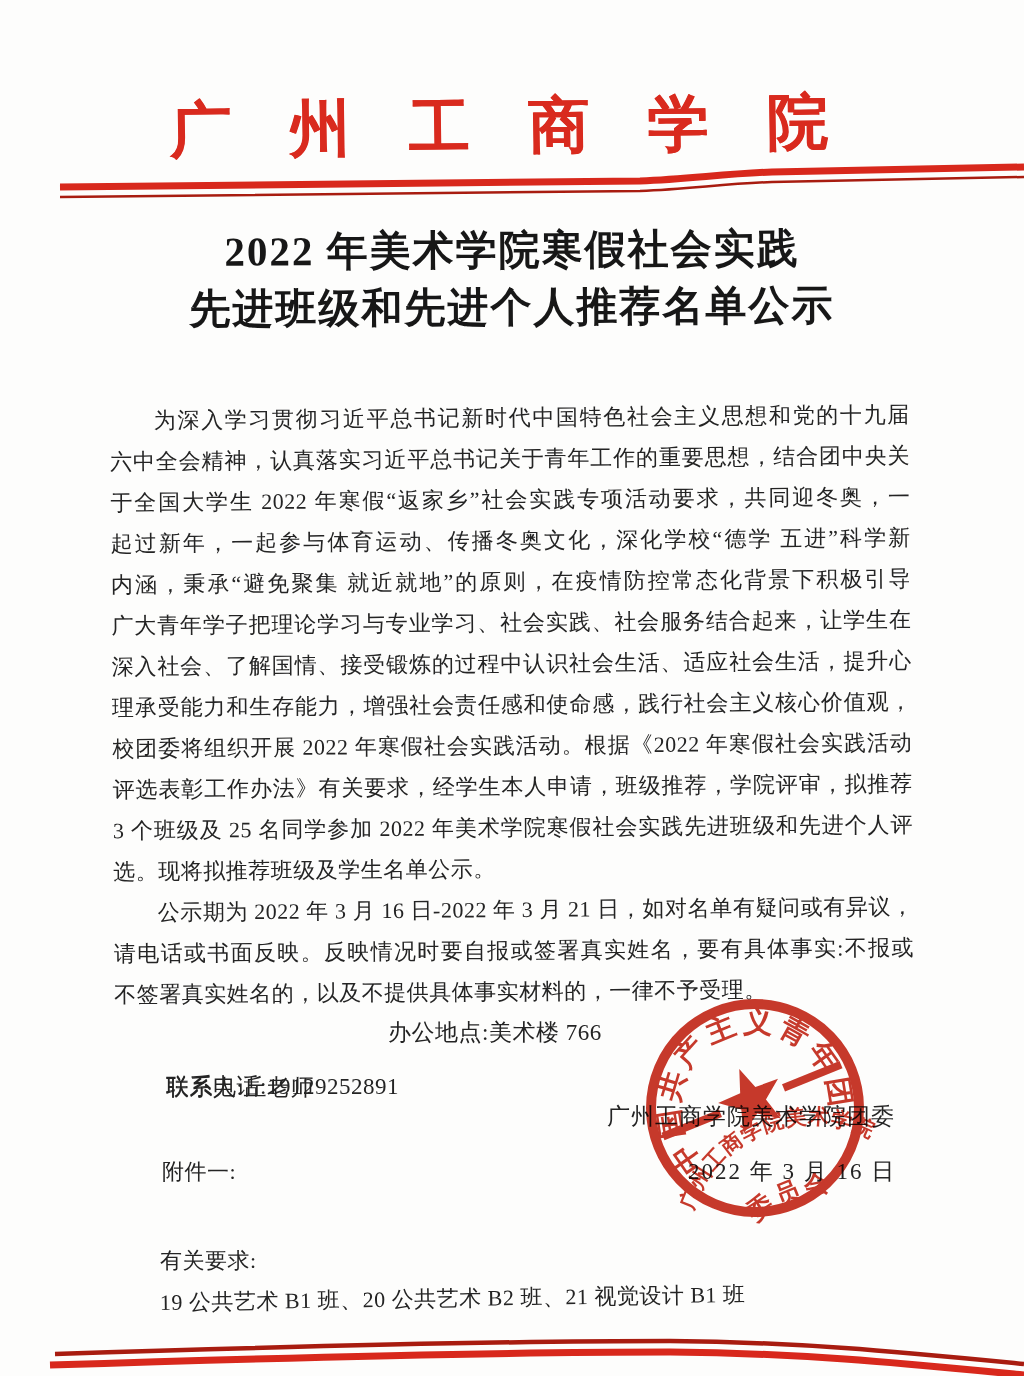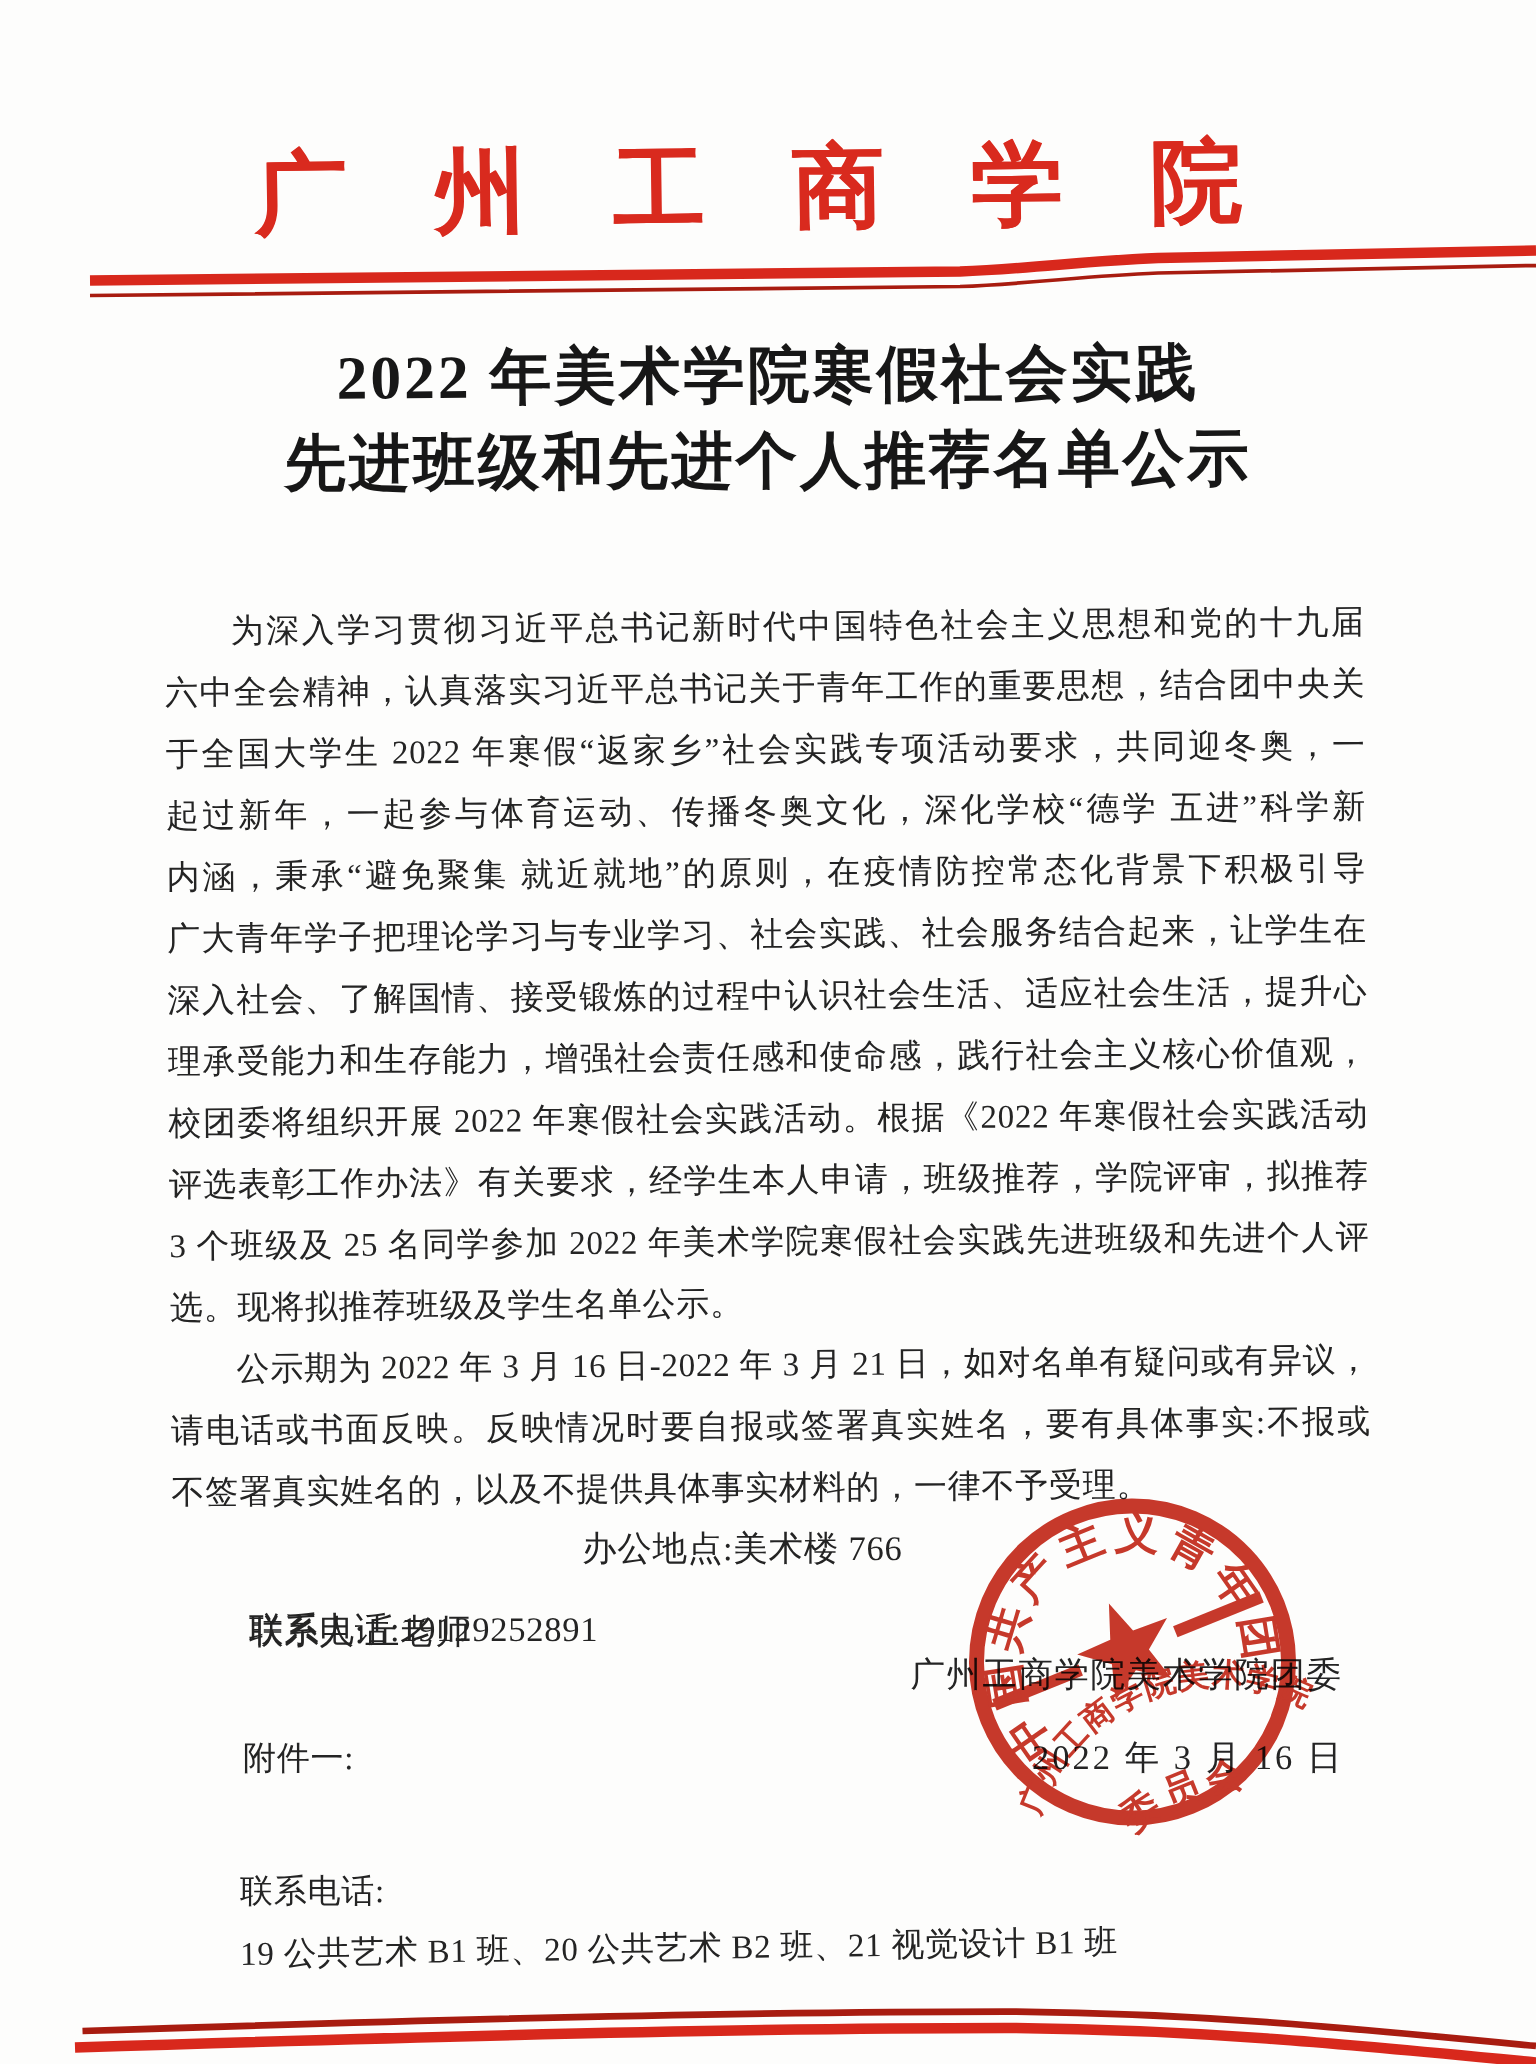--- a/index.html
+++ b/index.html
@@ -123,14 +123,14 @@
   </text>
   <text font-size="21" font-weight="bold" fill="#c42a1b" letter-spacing="1" font-family="Liberation Serif, DejaVu Serif, serif">
     <textPath href="#sealName" startOffset="50%" text-anchor="middle">广州工商学院美术学院</textPath>
   </text>
   <text font-size="25" font-weight="bold" fill="#c42a1b" letter-spacing="4" font-family="Liberation Serif, DejaVu Serif, serif">
     <textPath href="#sealBottom" startOffset="50%" text-anchor="middle">委员会</textPath>
   </text>
 </svg>
 
 <div class="abs att att-1">附件一:</div>
-<div class="abs att att-2">联系电话:</div>
+<div class="abs att att-2">有关要求:</div>
 <div class="abs att att-3">19 公共艺术 B1 班、20 公共艺术 B2 班、21 视觉设计 B1 班</div>
 
 </body></html>

